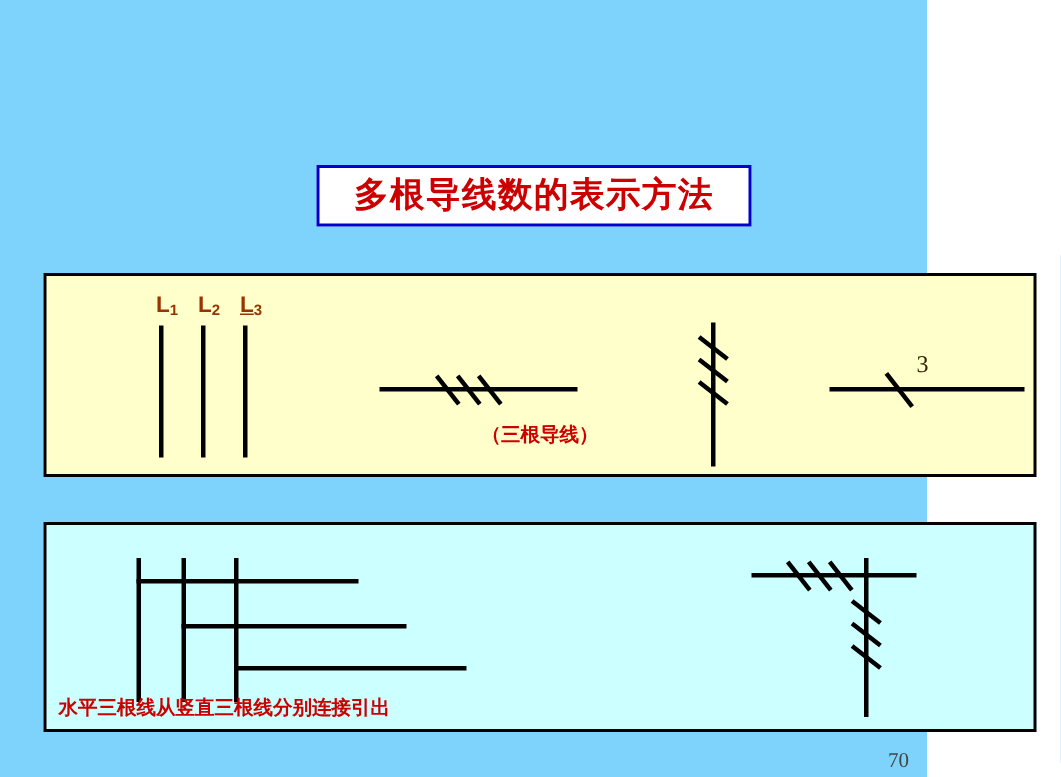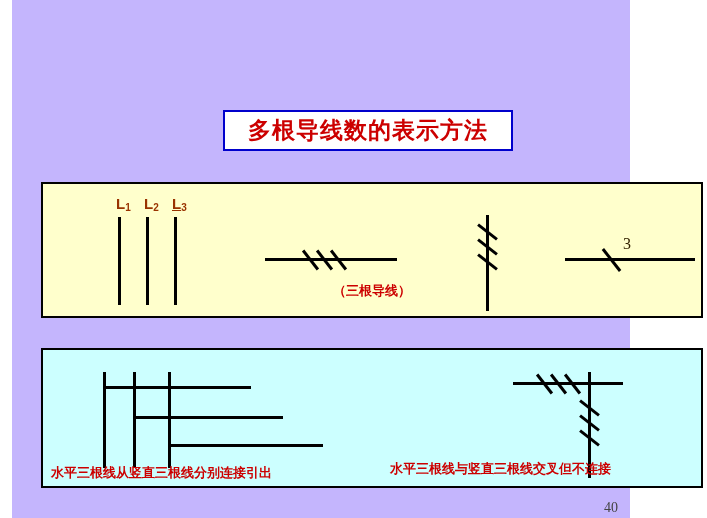--- a/index.html
+++ b/index.html
@@ -10,24 +10,24 @@
   body {
     width: 707px;
     height: 518px;
     position: relative;
     overflow: hidden;
     font-family: "Liberation Sans", "DejaVu Sans", sans-serif;
   }
 
   .slide {
     position: absolute;
-    left: 12px; top: 0;
+    left: 0; top: 0;
     width: 618px;
     height: 518px;
-    background: #c4b5fd;
+    background: #7dd3fc;
   }
 
   
   .title-box {
     position: absolute;
     left: 211px;
     top: 110px;
     width: 290px;
     height: 41px;
     border: 2px solid #0000CC;
@@ -209,18 +209,17 @@
       <div class="slash" style="left:500px; top:22px; height:24px;"></div>
       <div class="slash" style="left:514px; top:22px; height:24px;"></div>
       <div class="slash" style="left:528px; top:22px; height:24px;"></div>
 
       <div class="slash-v" style="left:545px; top:46px; height:24px;"></div>
       <div class="slash-v" style="left:545px; top:61px; height:24px;"></div>
       <div class="slash-v" style="left:545px; top:76px; height:24px;"></div>
     </div>
 
     <div class="caption-red" style="left:8px;   top:116px;">水平三根线从竖直三根线分别连接引出</div>
-    <div class="caption-red" style="left:347px; top:112px;">水平三根线与竖直三根线交叉但不连接</div>
   </div>
 
-  <div class="page-num">40</div>
+  <div class="page-num">70</div>
 
 </div>
 
 </body></html>

